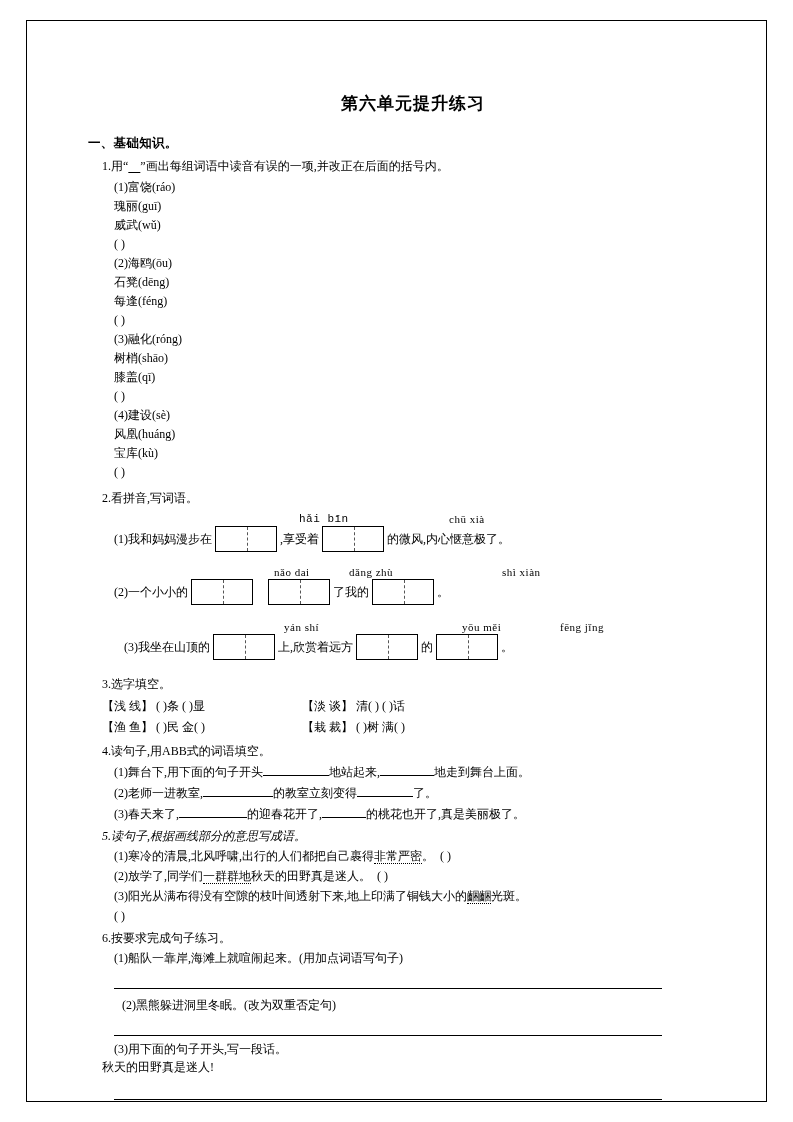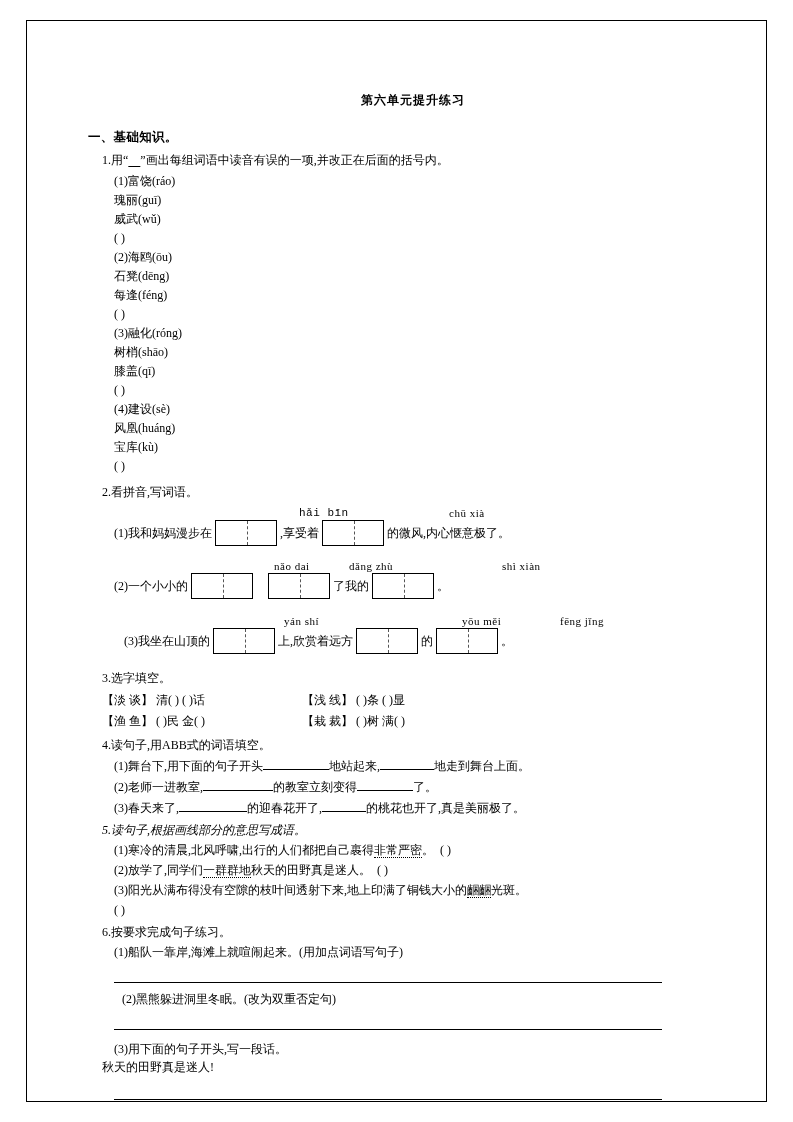--- a/index.html
+++ b/index.html
@@ -31,21 +31,21 @@
     box-sizing: border-box;
   }
   .content {
     position: absolute;
     left: 88px;
     top: 92px;
     width: 620px;
   }
   .doc-title {
     text-align: center;
-    font-size: 12px;
+    font-size: 17px;
     font-weight: bold;
     letter-spacing: 1px;
     margin: 0 0 20px 0;
     padding-left: 30px;
   }
   .sec-head {
     font-size: 12.5px;
     font-weight: bold;
     margin: 0 0 6px 0;
     letter-spacing: .3px;
@@ -227,29 +227,29 @@
         <span class="boxes" style="width:62px;"><i style="left:31px;"></i></span>
         <span class="inline-mid">的</span>
         <span class="boxes" style="width:62px;"><i style="left:31px;"></i></span>
         <span class="inline-mid">。</span>
       </div>
     </div>
 
     <div class="q" style="margin-top:16px;">3.选字填空。</div>
 
     <div class="selrow" style="padding-left:14px;">
+      <span class="g g2">
+        <span>【浅  线】</span>
+        <span>(        )条</span>
+        <span>(        )显</span>
+      </span>
       <span class="g g1">
         <span>【淡  谈】</span>
         <span>清(        )</span>
         <span>(        )话</span>
-      </span>
-      <span class="g g2">
-        <span>【浅  线】</span>
-        <span>(        )条</span>
-        <span>(        )显</span>
       </span>
     </div>
     <div class="selrow" style="padding-left:14px;">
       <span class="g g1">
         <span>【渔  鱼】</span>
         <span>(        )民</span>
         <span>金(        )</span>
       </span>
       <span class="g g2">
         <span>【栽  裁】</span>
@@ -288,21 +288,21 @@
     <div class="sub tight">
       <span>(1)</span><span>船队一靠岸,海滩上就喧闹起来。(用加点词语写句子)</span>
     </div>
     <div class="q6line" style="margin-top:20px;"></div>
 
     <div class="sub tight" style="margin-top:8px;padding-left:34px;">
       <span>(2)</span><span>黑熊躲进洞里冬眠。(改为双重否定句)</span>
     </div>
     <div class="q6line" style="margin-top:20px;"></div>
 
-    <div class="sub tight" style="margin-top:11px;">
+    <div class="sub tight" style="margin-top:5px;">
       <span>(3)</span><span>用下面的句子开头,写一段话。</span>
     </div>
     <div class="sub tight" style="padding-left:14px;">
       <span>秋天的田野真是迷人!</span>
     </div>
     <div class="q6line" style="margin-top:22px;"></div>
 
   </div>
 </div>
 

